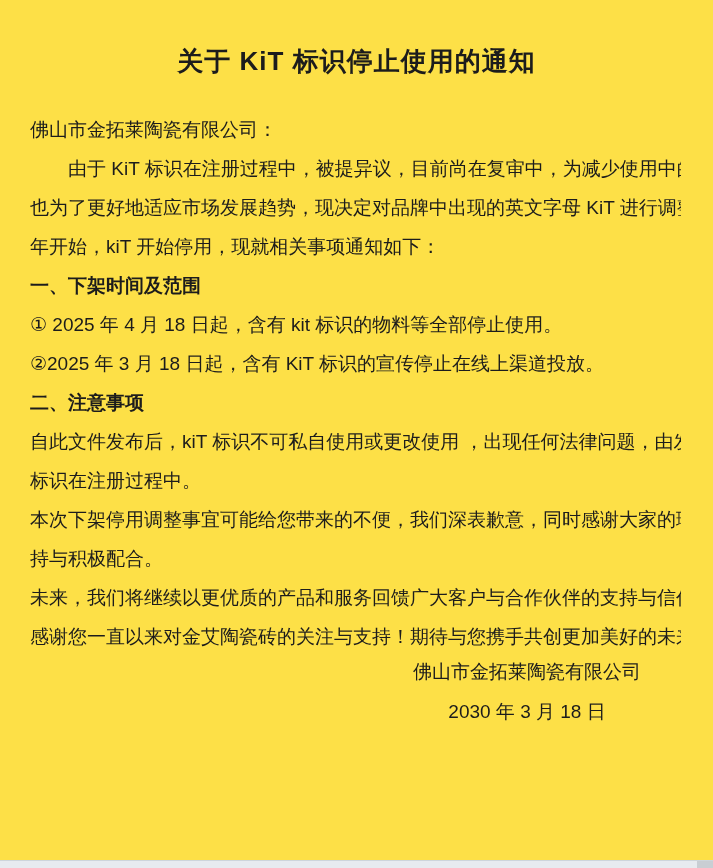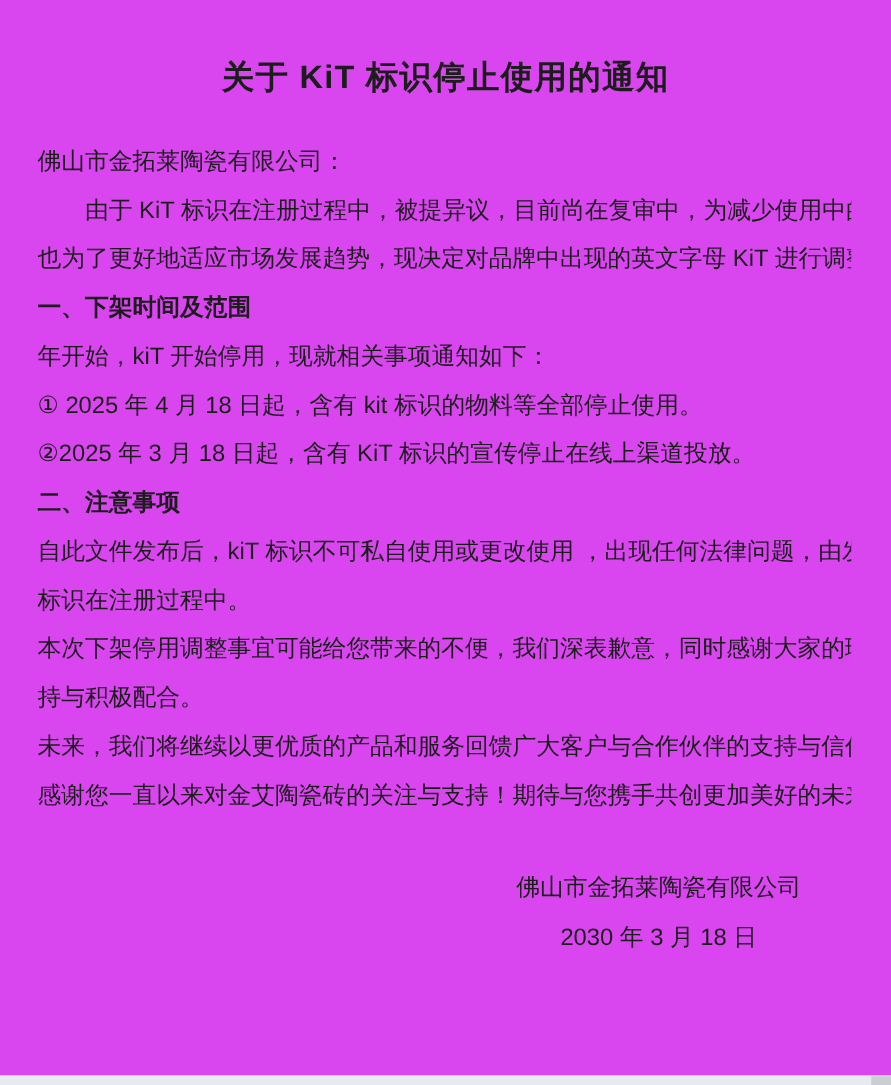--- a/index.html
+++ b/index.html
@@ -8,21 +8,21 @@
     background: #ffffff;
     font-family: "Liberation Sans", "DejaVu Sans", sans-serif;
     color: #1c1c1c;
     overflow: hidden;
     position: relative;
   }
   .page {
     position: absolute;
     top: 0; left: 0;
     width: 713px; height: 868px;
-    background: #d946ef;
+    background: #fde047;
   }
   .title {
     margin-top: 42px;
     text-align: center;
     font-size: 26px;
     font-weight: bold;
     letter-spacing: 1px;
     line-height: 38px;
   }
   .content {
@@ -39,21 +39,21 @@
   .fill {
     
     white-space: nowrap;
     text-align: justify;
     text-align-last: justify;
   }
   .indent { text-indent: 2em; }
   .bold { font-weight: bold; }
   .signature {
     position: absolute;
-    top: 691px;
+    top: 652px;
     right: 72px;
     text-align: center;
     font-size: 19px;
   }
   .signature .sig-line {
     line-height: 40px;
     height: 40px;
     white-space: nowrap;
   }
   
@@ -77,23 +77,23 @@
 
 <div class="page">
 
   <div class="title">关于 KiT 标识停止使用的通知</div>
 
   <div class="content">
     <div class="line">佛山市金拓莱陶瓷有限公司：</div>
 
     <div class="line indent fill">由于 KiT 标识在注册过程中，被提异议，目前尚在复审中，为减少使用中的风险，</div>
     <div class="line fill">也为了更好地适应市场发展趋势，现决定对品牌中出现的英文字母 KiT 进行调整。自 2025</div>
+    <div class="line">年开始，kiT 开始停用，现就相关事项通知如下：</div>
+
     <div class="line bold">一、下架时间及范围</div>
-
-    <div class="line">年开始，kiT 开始停用，现就相关事项通知如下：</div>
     <div class="line">① 2025 年 4 月 18 日起，含有 kit 标识的物料等全部停止使用。</div>
     <div class="line">②2025 年 3 月 18 日起，含有 KiT 标识的宣传停止在线上渠道投放。</div>
 
     <div class="line bold">二、注意事项</div>
     <div class="line fill">自此文件发布后，kiT 标识不可私自使用或更改使用 ，出现任何法律问题，由发布人、使</div>
     <div class="line">标识在注册过程中。</div>
     <div class="line fill">本次下架停用调整事宜可能给您带来的不便，我们深表歉意，同时感谢大家的理解、支</div>
     <div class="line">持与积极配合。</div>
     <div class="line">未来，我们将继续以更优质的产品和服务回馈广大客户与合作伙伴的支持与信任。</div>
     <div class="line">感谢您一直以来对金艾陶瓷砖的关注与支持！期待与您携手共创更加美好的未来！</div>

